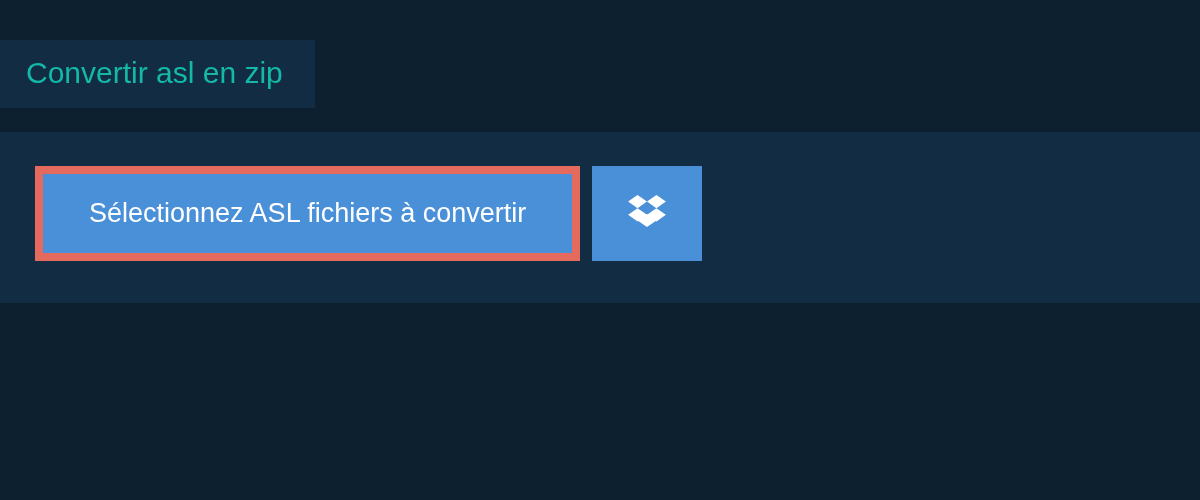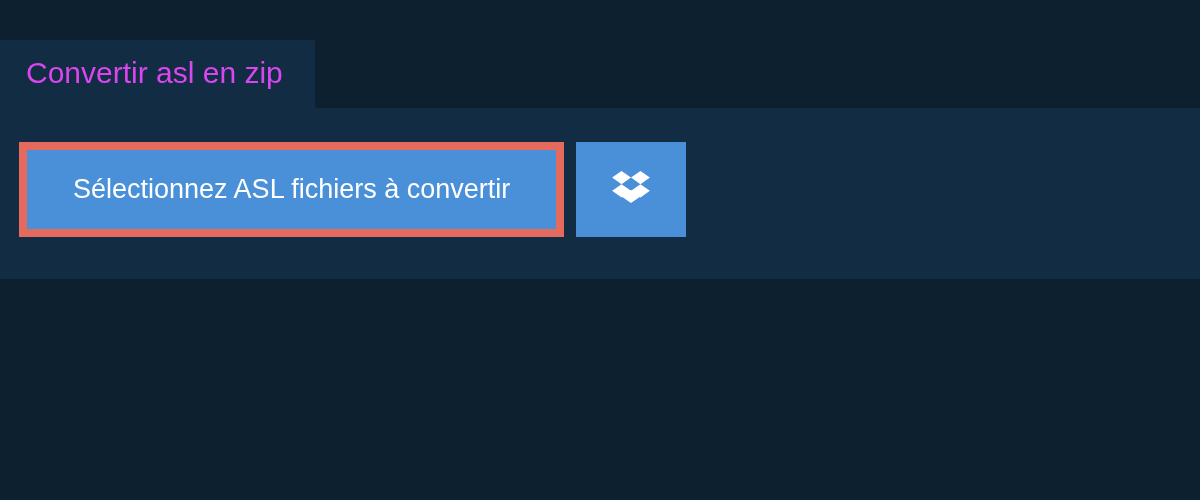--- a/index.html
+++ b/index.html
@@ -13,30 +13,31 @@
       background: #0c2030;
       font-family: -apple-system, BlinkMacSystemFont, "Segoe UI", Arial, sans-serif;
       overflow: hidden;
     }
     .tab-bar {
       display: flex;
       padding-top: 40px;
     }
     .tab {
       background: #122c44;
-      color: #d946ef;
+      color: #14b8a6;
       font-size: 30px;
       font-weight: 300;
       padding: 16px 32px 18px 26px;
       display: inline-block;
     }
     .panel {
       background: #122c44;
-      padding: 34px 36px 42px 19px;
+      padding: 34px 36px 42px 35px;
       width: 100%;
+      margin-top: 24px;
     }
     .button-group {
       display: flex;
       gap: 12px;
       align-items: stretch;
     }
     .select-button {
       background: #4a90d9;
       border: 8px solid #e36a5c;
       color: #ffffff;

